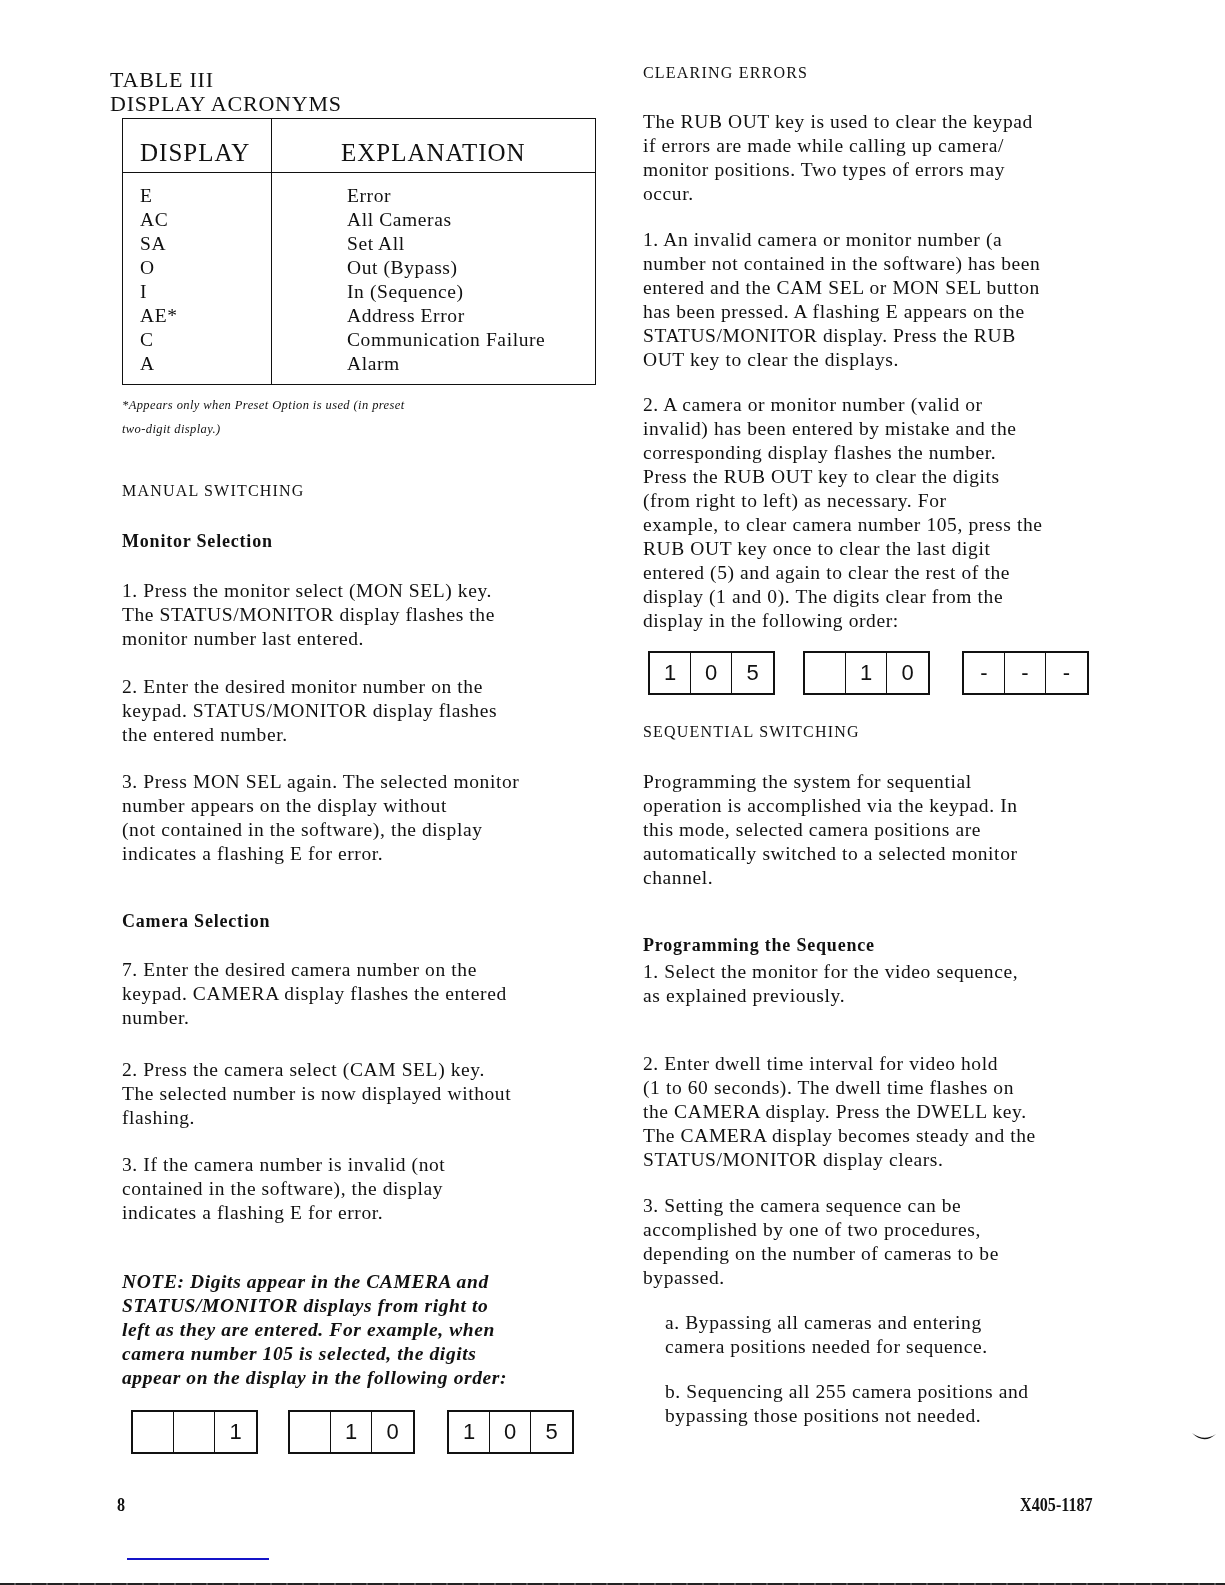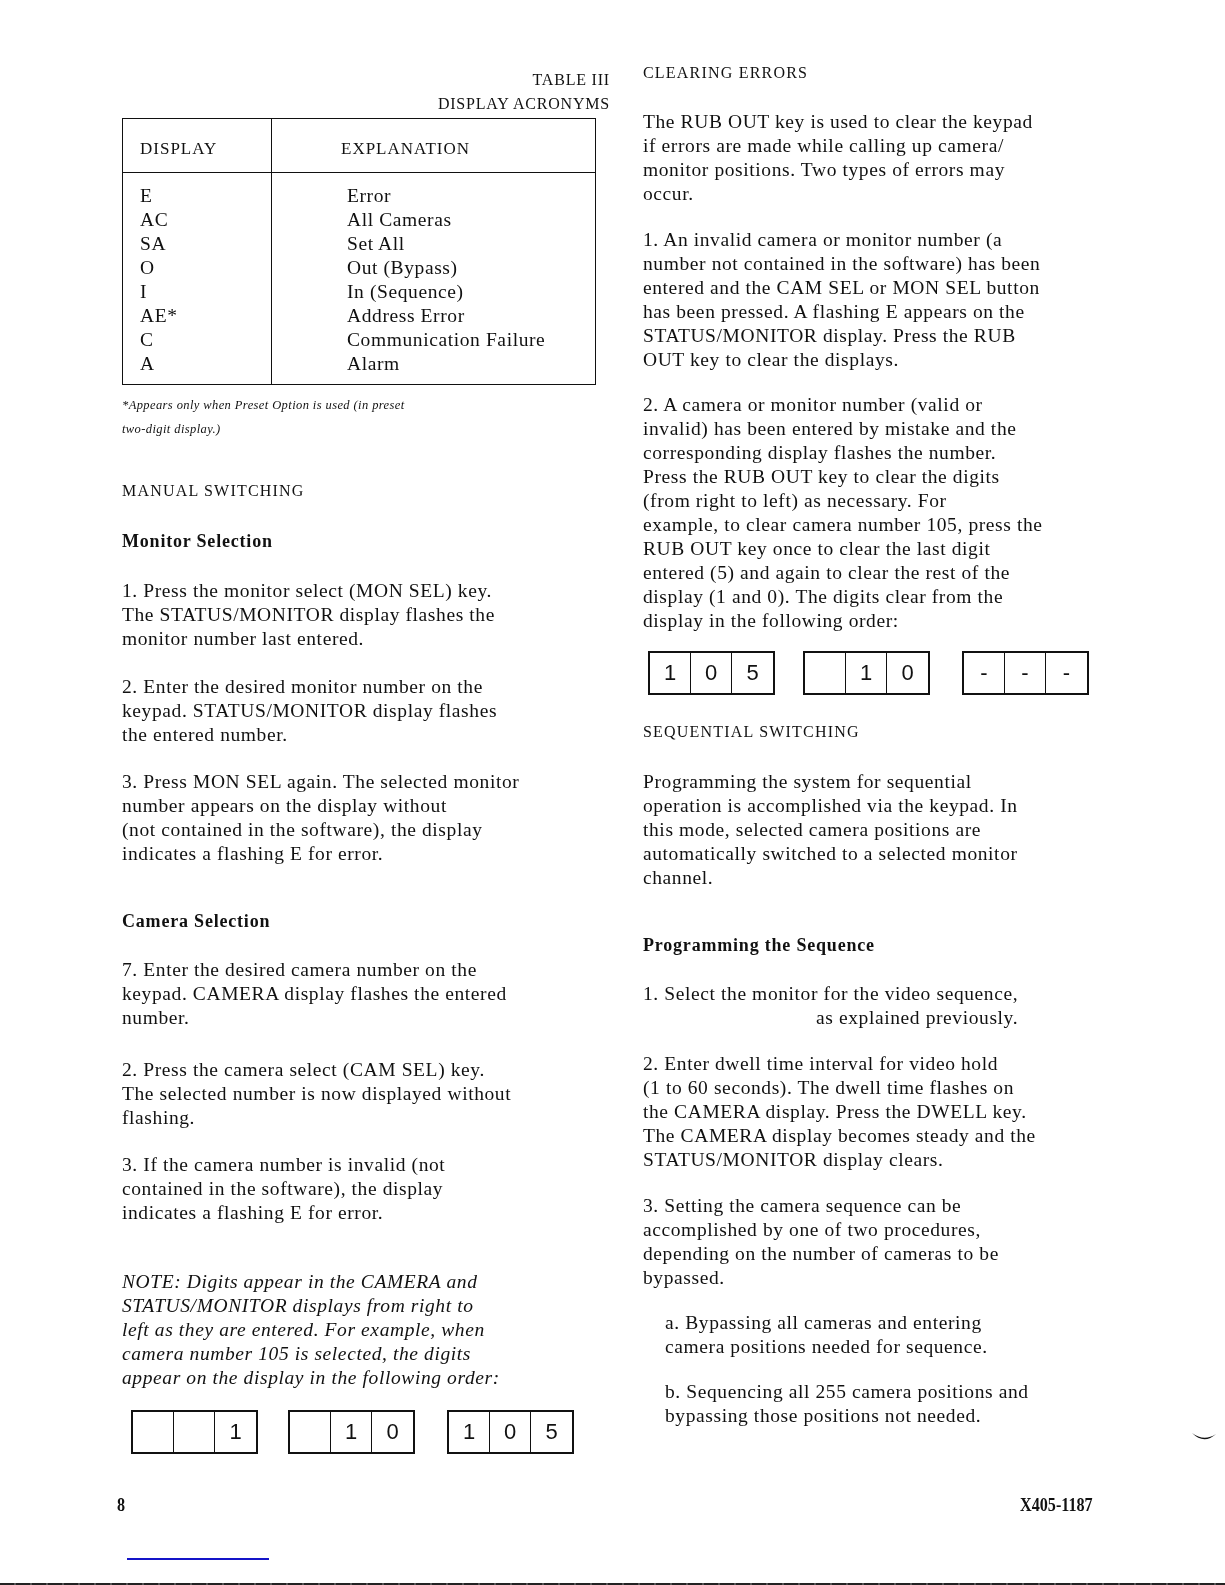--- a/index.html
+++ b/index.html
@@ -2,34 +2,34 @@
 <html><head>
 <meta charset="utf-8">
 <style>
   html, body { margin: 0; padding: 0; background: #ffffff; }
   body { width: 1225px; height: 1585px; position: relative; overflow: hidden;
          font-family: "Liberation Serif", "DejaVu Serif", serif; color: #111; }
   .col { position: absolute; }
   .p { font-size: 19.5px; line-height: 24px; margin: 0; letter-spacing: 0.6px; }
 
   
-  .tbl-title { position: absolute; left: 110px; width: 500px; text-align: right;
-               font-size: 16px; letter-spacing: 0.8px; line-height: 24px; }
+  .tbl-title { position: absolute; left: 110px; width: 500px; text-align: left;
+               font-size: 22px; letter-spacing: 0.8px; line-height: 24px; }
   .tbl { position: absolute; left: 122px; top: 118px; width: 474px; height: 267px;
          border: 1.5px solid #111; box-sizing: border-box; }
   .tbl .vline { position: absolute; left: 148px; top: 0; bottom: 0; border-left: 1.5px solid #111; }
   .tbl .hline { position: absolute; left: 0; right: 0; top: 53px; border-top: 1.5px solid #111; }
-  .tbl .hdr { position: absolute; top: 20px; font-size: 17px; letter-spacing: 1px; }
+  .tbl .hdr { position: absolute; top: 20px; font-size: 25px; letter-spacing: 1px; }
   .tbl .rows { position: absolute; top: 65px; font-size: 19.5px; line-height: 24px; letter-spacing: 0.6px; }
   .footnote { position: absolute; left: 122px; font-size: 12.5px; line-height: 24px;
               font-family: "Liberation Serif", serif; letter-spacing: 0.4px; font-style: italic; }
 
   .h-main { font-size: 16px; letter-spacing: 1.2px; position: absolute; }
   .h-sub { font-size: 18px; font-weight: bold; letter-spacing: 0.8px; position: absolute; }
-  .note { font-style: italic; }
+  .note { font-style: italic; font-weight: bold; }
 
   
   .disp { position: absolute; display: flex; border: 2px solid #111; height: 44px; box-sizing: border-box; }
   .disp .cell { width: 41px; height: 100%; border-right: 1.5px solid #111; box-sizing: border-box;
                 display: flex; align-items: center; justify-content: center;
                 font-family: "Liberation Sans", "DejaVu Sans", sans-serif; font-size: 22px; }
   .disp .cell:last-child { border-right: none; }
 
   .pageno { position: absolute; top: 1494px; font-family: "Liberation Serif", serif; font-weight: bold;
             font-size: 19px; transform: scaleX(0.85); transform-origin: left; }
@@ -185,21 +185,21 @@
 <div class="col" style="left:643px; top:770px;">
   <p class="p">Programming the system for sequential</p>
   <p class="p">operation is accomplished via the keypad.  In</p>
   <p class="p">this mode, selected camera positions are</p>
   <p class="p">automatically switched to a selected monitor</p>
   <p class="p">channel.</p>
 </div>
 
 <div class="h-sub" style="left:643px; top:935px;">Programming the Sequence</div>
 
-<div class="col" style="left:643px; top:982px;text-align:right;">
+<div class="col" style="left:643px; top:960px;">
   <p class="p">1.  Select the monitor for the video sequence,</p>
   <p class="p">as explained previously.</p>
 </div>
 <div class="col" style="left:643px; top:1052px;">
   <p class="p">2.  Enter dwell time interval for video hold</p>
   <p class="p">(1 to 60 seconds).  The dwell time flashes on</p>
   <p class="p">the CAMERA display.  Press the DWELL key.</p>
   <p class="p">The CAMERA display becomes steady and the</p>
   <p class="p">STATUS/MONITOR display clears.</p>
 </div>

